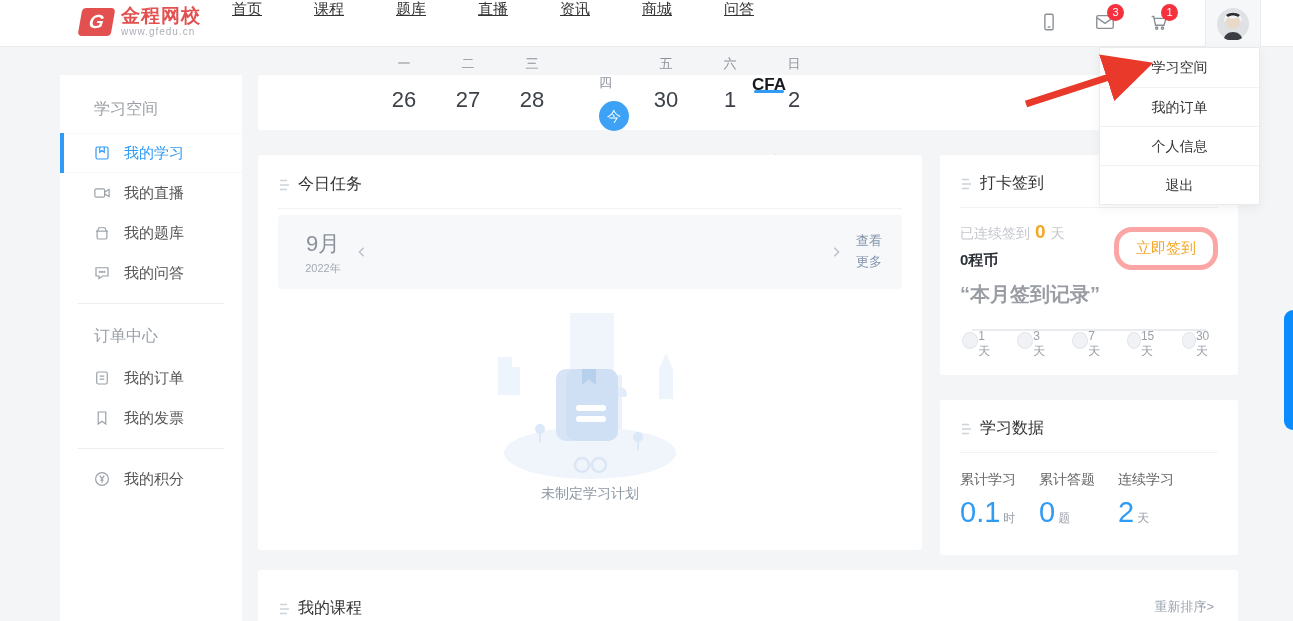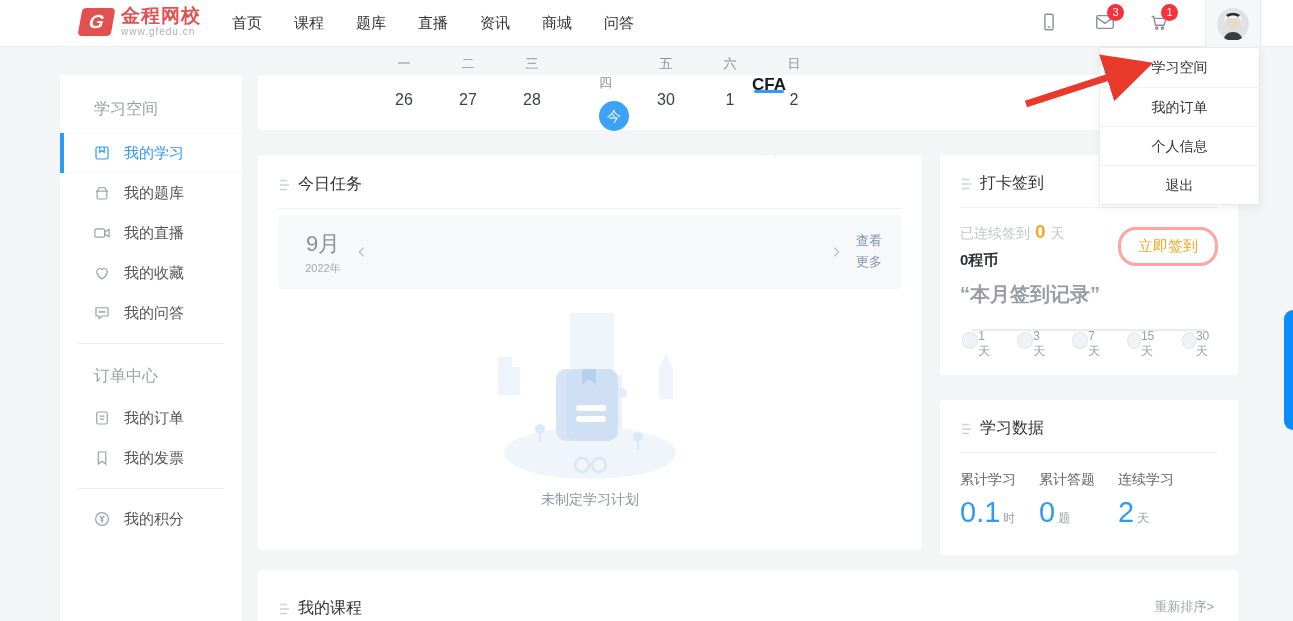--- a/index.html
+++ b/index.html
@@ -6,21 +6,21 @@
   html,body { width:1293px; height:621px; overflow:hidden; }
   body { font-family:"Liberation Sans","DejaVu Sans",sans-serif; background:#f3f5f7; color:#333; }
   .page { position:relative; width:1293px; height:621px; }
 
   
   .navbar { position:absolute; left:0; top:0; width:1293px; height:47px; background:#fff; border-bottom:1px solid #ececec; z-index:10; }
   .logo { position:absolute; left:80px; top:6px; display:flex; align-items:center; gap:8px; cursor:pointer; }
   .logo-mark { width:33px; height:28px; background:#e25150; border-radius:4px; transform:skewX(-10deg); color:#fff; font-weight:bold; font-size:19px; font-style:italic; display:flex; align-items:center; justify-content:center; }
   .brand { color:#e25150; font-size:19px; font-weight:bold; letter-spacing:1px; line-height:20px; }
   .brand-url { color:#aab0b6; font-size:10px; letter-spacing:1px; }
-  .nav-links { position:absolute; left:232px; top:0; height:47px; display:flex; align-items:center; gap:32px; }
+  .nav-links { position:absolute; left:232px; top:0; height:47px; display:flex; align-items:flex-start; gap:52px;text-decoration:underline; }
   .nav-links a { font-size:15px; color:#333; text-decoration:none; cursor:pointer; }
   .icon-btn { position:absolute; top:11px; width:26px; height:26px; color:#8a8f96; cursor:pointer; }
   .icon-btn svg { width:22px; height:22px; }
   .badge { position:absolute; top:-7px; left:13px; min-width:17px; height:17px; padding:0 4px; background:#f5313d; border-radius:9px; color:#fff; font-size:11px; line-height:17px; text-align:center; }
   .avatar-cell { position:absolute; left:1205px; top:0; width:56px; height:47px; background:#f6f7f8; border-left:1px solid #ececec; border-right:1px solid #ececec; display:flex; align-items:center; justify-content:center; cursor:pointer; }
 
   
   .dropdown { position:absolute; left:1099px; top:47px; width:161px; background:#fff; border:1px solid #ebebeb; box-shadow:0 3px 10px rgba(0,0,0,.06); z-index:50; }
   .dd-item { height:39px; line-height:39px; text-align:center; font-size:14px; color:#333; cursor:pointer; }
   .dd-item + .dd-item { border-top:1px solid #f1f1f1; }
@@ -54,33 +54,33 @@
 
   .today { left:258px; top:155px; width:664px; height:395px; padding:19px 20px; }
   .calendar { margin-top:6px; height:74px; background:#f6f8fa; border-radius:4px; display:flex; align-items:center; padding:0 16px; }
   .cal-month { width:58px; text-align:center; }
   .cal-month .m { font-size:22px; color:#8b9099; }
   .cal-month .y { font-size:11px; color:#a5aab3; margin-top:2px; }
   .cal-chevron { width:20px; color:#b9bec7; cursor:pointer; display:flex; justify-content:center; }
   .cal-days { flex:1; display:flex; justify-content:space-around; }
   .cal-day { text-align:center; width:34px; }
   .cal-day .dow { font-size:13px; color:#8e939b; margin-bottom:9px; }
-  .cal-day .date { font-size:16px; color:#3c4149; height:30px; line-height:30px;margin-top:12px; }
+  .cal-day .date { font-size:22px; color:#3c4149; height:30px; line-height:30px;margin-top:12px; }
   .cal-day.today .date { background:#3da2f5; color:#fff; font-size:14px; width:30px; height:30px; line-height:30px; border-radius:50%; margin:0 auto; }
   .cal-more { width:30px; margin-left:10px; font-size:13px; color:#8494ab; line-height:1.6; cursor:pointer; }
 
   .empty { margin-top:24px; text-align:center; }
-  .empty-text { margin-top:6px; font-size:14px; color:#8d97a3; }
+  .empty-text { font-size:14px; color:#8d97a3; }
 
   .checkin { left:940px; top:155px; width:298px; height:220px; padding:18px 20px; }
   .ci-row { margin-top:13px; display:flex; justify-content:space-between; align-items:flex-start; }
   .streak { font-size:14px; color:#c3c6cc; }
   .streak .val { color:#f5a623; font-size:19px; font-weight:bold; margin:0 5px; }
   .coin { margin-top:8px; font-size:15px; font-weight:bold; color:#2b2f36; }
-  .signin-btn { margin-top:6px; background:#fff; border:3px solid #fca5a5; color:#f5a623; font-size:15px; padding:7px 17px; border-radius:18px; cursor:pointer; font-family:inherit; }
+  .signin-btn { margin-top:6px; background:#fff; border:5px solid #fca5a5; color:#f5a623; font-size:15px; padding:7px 17px; border-radius:18px; cursor:pointer; font-family:inherit; }
   .record-title { margin-top:11px; font-size:20px; font-weight:bold; color:#999da3; }
   .milestones { margin-top:13px; position:relative; padding:0 2px; }
   .ms-line { position:absolute; left:12px; right:12px; top:8px; height:2px; background:#e9ebee; }
   .ms-row { display:flex; justify-content:space-between; position:relative; }
   .ms { display:flex; flex-direction:row; align-items:center; width:34px; }
   .ms .dot { width:17px; height:17px; border-radius:50%; background:#f1f2f5; border:1px solid #e2e5e9; }
   .ms .ms-label { margin-top:8px; font-size:12px; color:#9aa0a8; }
 
   .stats { left:940px; top:400px; width:298px; height:155px; padding:18px 20px; }
   .stats-row { margin-top:18px; display:flex; }
@@ -173,43 +173,35 @@
           <svg viewBox="0 0 24 24" fill="none" stroke="currentColor" stroke-width="1.6">
             <rect x="4" y="4" width="16" height="16" rx="2"></rect>
             <path d="M9 4v7l3-2.4L15 11V4"></path>
           </svg>
         </span>
       <span>我的学习</span>
     </div>
     <div class="sb-item">
       <span class="sb-icon">
           <svg viewBox="0 0 24 24" fill="none" stroke="currentColor" stroke-width="1.6">
+            <rect x="2.5" y="6.5" width="13" height="11" rx="2"></rect>
+            <path d="M15.5 10.5l6-3.2v9.4l-6-3.2z"></path>
+          </svg>
+        </span>
+      <span>我的直播</span>
+    </div>
+    <div class="sb-item">
+      <span class="sb-icon">
+          <svg viewBox="0 0 24 24" fill="none" stroke="currentColor" stroke-width="1.6">
             <path d="M4 9.5h16"></path>
             <path d="M5.5 9.5V18a2 2 0 002 2h9a2 2 0 002-2V9.5"></path>
             <path d="M6 9.5L8 5h8l2 4.5"></path>
           </svg>
         </span>
       <span>我的题库</span>
-    </div>
-    <div class="sb-item">
-      <span class="sb-icon">
-          <svg viewBox="0 0 24 24" fill="none" stroke="currentColor" stroke-width="1.6">
-            <rect x="2.5" y="6.5" width="13" height="11" rx="2"></rect>
-            <path d="M15.5 10.5l6-3.2v9.4l-6-3.2z"></path>
-          </svg>
-        </span>
-      <span>我的直播</span>
-    </div>
-    <div class="sb-item">
-      <span class="sb-icon">
-          <svg viewBox="0 0 24 24" fill="none" stroke="currentColor" stroke-width="1.6">
-            <path d="M12 20S5 15.4 5 10a4 4 0 017-2.6A4 4 0 0119 10c0 5.4-7 10-7 10z"></path>
-          </svg>
-        </span>
-      <span>我的收藏</span>
     </div>
     <div class="sb-item">
       <span class="sb-icon">
           <svg viewBox="0 0 24 24" fill="none" stroke="currentColor" stroke-width="1.6">
             <path d="M20 5H4v11h4v3.5l4.5-3.5H20z"></path>
             <circle cx="9" cy="10.5" r="0.6" fill="currentColor"></circle>
             <circle cx="12" cy="10.5" r="0.6" fill="currentColor"></circle>
             <circle cx="15" cy="10.5" r="0.6" fill="currentColor"></circle>
           </svg>
         </span>

